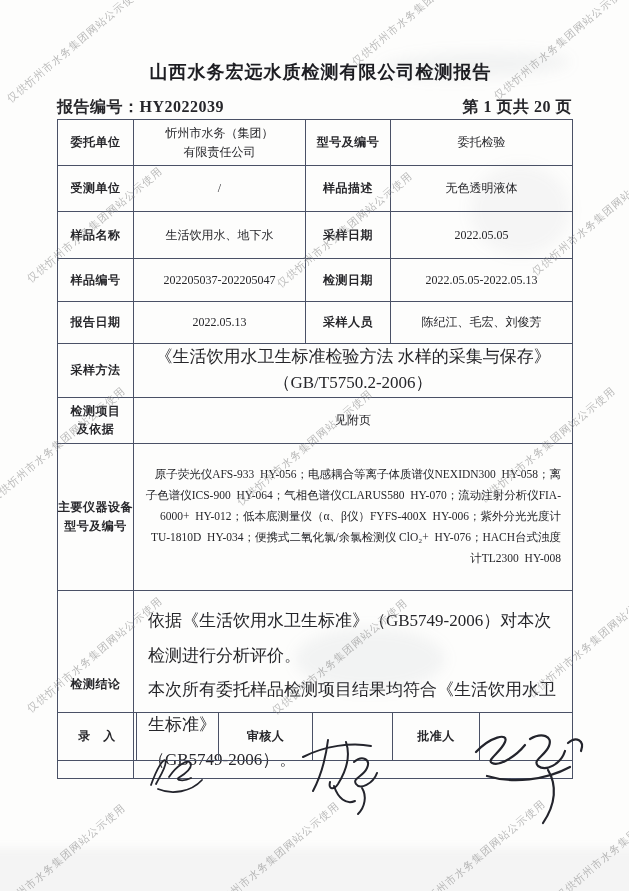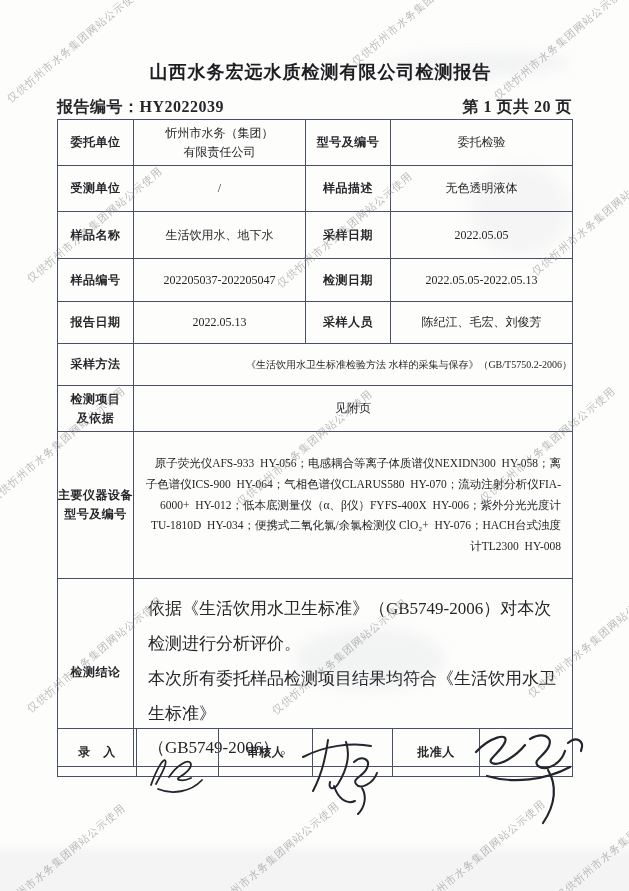--- a/index.html
+++ b/index.html
@@ -32,38 +32,38 @@
     font-size:18px; font-weight:bold; letter-spacing:1px; color:#1d1d22;margin-left:12px;
   }
   .meta {
     position:absolute; left:57px; width:515px; top:97px;
     display:flex; justify-content:space-between;
     font-size:16px; font-weight:bold; letter-spacing:.5px;
   }
 
   table { border-collapse:collapse; table-layout:fixed; position:absolute; left:57px; background:transparent; }
   .main { top:119px; width:515px; }
-  .sig  { top:728px; width:515px;border-radius:18px; }
+  .sig  { top:712px; width:515px;border-radius:18px; }
   td {
     border:1px solid #4a5166; vertical-align:middle; text-align:center;
     font-size:12px; line-height:1.55; overflow:visible;
   }
   .main, .sig { border:1.5px solid #3a4052; }
   .lab { font-weight:bold; letter-spacing:.5px; white-space:pre-line; }
   .val { white-space:pre-line; }
   .small { font-size:11px; }
   .paragraph {
     text-align:right; white-space:pre-wrap; font-size:11.5px;
     line-height:1.82; padding:6px 11px;
   }
   .conclusion {
     vertical-align:top; text-align:left; white-space:pre-line;
     font-size:17px; line-height:2.05; padding:13px 14px 0 14px;
   }
-  .method { font-size:10px;text-align:right; }
+  .method { font-size:17px; }
 
   
   .sign { position:absolute; z-index:4; overflow:visible; }
   .sign path { fill:none; stroke:#23242c; stroke-linecap:round; stroke-linejoin:round; }
   .sign1 { left:138px; top:748px; }
   .sign2 { left:290px; top:728px; }
   .sign3 { left:460px; top:724px; }
 </style>
 </head>
 <body>

